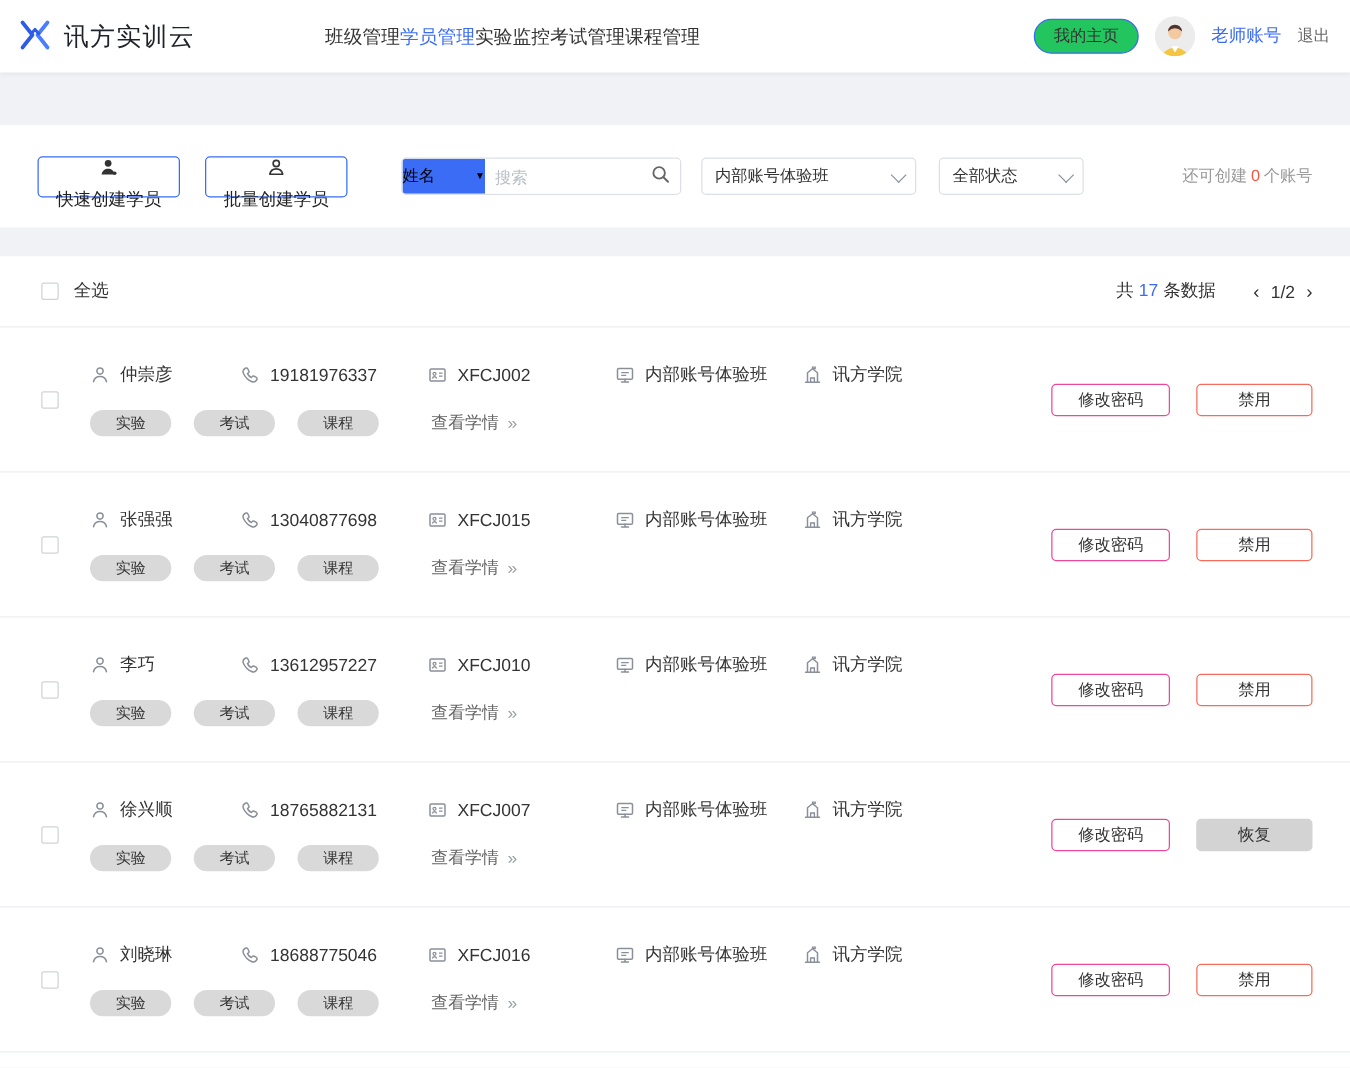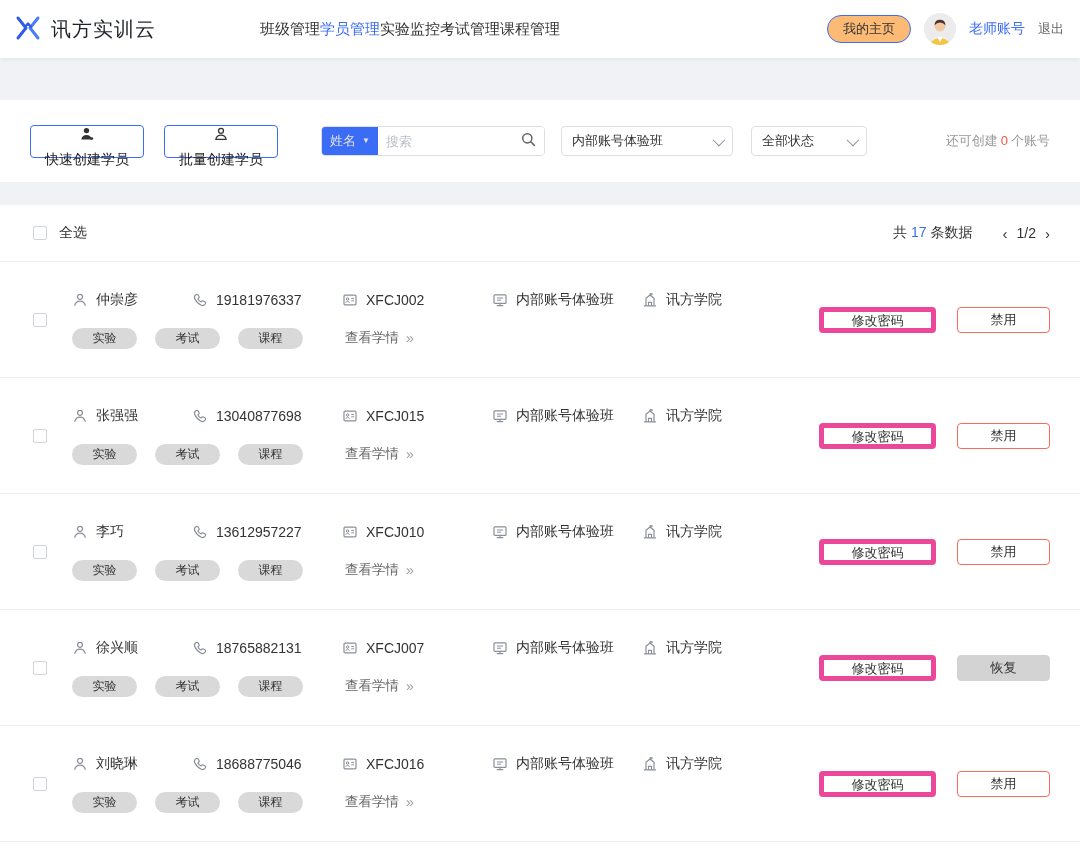--- a/index.html
+++ b/index.html
@@ -7,31 +7,31 @@
   body { background:#f0f2f6; font-family:"Liberation Sans","DejaVu Sans",sans-serif; color:#333; }
 
   
   .header { height:58px; background:#fff; display:flex; align-items:center; padding:0 16px 0 14px; box-shadow:0 2px 4px rgba(0,0,0,.05); position:relative; z-index:2; }
   .logo { display:flex; align-items:center; gap:9px; }
   .logo-text { font-size:20px; font-weight:normal; color:#1f2329; letter-spacing:1px; }
   .nav { display:flex; margin-left:104px; font-size:15px; color:#333; }
   .nav-item { cursor:pointer; white-space:nowrap; }
   .nav-item.active { color:#3b6cf6; }
   .header-right { margin-left:auto; display:flex; align-items:center; gap:13px; }
-  .home-btn { height:28px; padding:0 15px; border:1px solid #3b6cf6; border-radius:15px; background:#fdba74; font-size:13px; color:#333; cursor:pointer; }
+  .home-btn { height:28px; padding:0 15px; border:1px solid #3b6cf6; border-radius:15px; background:#22c55e; font-size:13px; color:#333; cursor:pointer; }
   .avatar { width:32px; height:32px; border-radius:50%; overflow:hidden; background:#ececec; flex:0 0 32px; }
   .account-name { color:#3b6cf6; font-size:14px; }
   .logout { color:#666; font-size:13px; cursor:pointer; }
 
   
   .toolbar { margin-top:42px; background:#fff; height:82px; display:flex; align-items:center; padding:0 30px; }
   .create-btn { height:33px; padding:0 14px; border:1px solid #3b6cf6; border-radius:4px; background:#fff; font-size:14px; color:#222; display:flex; align-items:center; gap:6px; cursor:pointer;flex-direction:column; }
   .create-btn + .create-btn { margin-left:20px; }
   .search-group { margin-left:43px; width:224px; height:30px; border:1px solid #dcdfe6; border-radius:4px; display:flex; align-items:stretch; overflow:hidden; background:#fff; }
-  .search-select { background:#3b6cf6; color:#e5e5e5; width:56px; display:flex; align-items:center; justify-content:center; gap:6px; font-size:13px; cursor:pointer; }
+  .search-select { background:#3b6cf6; color:#000000; width:66px; display:flex; align-items:center; justify-content:space-between; gap:6px; font-size:13px; cursor:pointer; }
   .search-select .tri { font-size:8px; line-height:1; }
   .search-input { flex:1; border:none; outline:none; padding:0 8px; font-size:13px; color:#333; min-width:0; }
   .search-input::placeholder { color:#b9bec7; }
   .search-icon-btn { width:32px; display:flex; align-items:center; justify-content:center; background:#fff; border:none; cursor:pointer; }
   .dropdown { height:30px; border:1px solid #dcdfe6; border-radius:4px; background:#fff; display:flex; align-items:center; justify-content:space-between; padding:0 10px; font-size:13px; color:#333; cursor:pointer; }
   .dd-class { width:172px; margin-left:16px; }
   .dd-status { width:116px; margin-left:18px; }
   .chevron { width:9px; height:9px; border-right:1.5px solid #8a8f99; border-bottom:1.5px solid #8a8f99; transform:rotate(45deg) translateY(-2px); }
   .quota { margin-left:auto; font-size:13px; color:#999; }
   .quota .num { color:#f25643; margin:0 3px; }
@@ -50,21 +50,21 @@
   .row-line1 { display:flex; align-items:center; }
   .cell { display:flex; align-items:center; gap:8px; font-size:14px; color:#333; white-space:nowrap; }
   .cell .ic { display:flex; flex:0 0 auto; }
   .cell-name { width:120px; } .cell-phone { width:150px; } .cell-account { width:150px; } .cell-class { width:150px; } .cell-college { flex:1; }
   .row-line2 { display:flex; align-items:center; margin-top:19px; }
   .pill { background:#d9d9d9; border-radius:11px; width:65px; height:21px; line-height:21px; text-align:center; font-size:12px; color:#333; margin-right:18px; cursor:pointer; }
   .view-link { margin-left:24px; font-size:13.5px; color:#666; cursor:pointer; display:flex; align-items:center; gap:7px; }
   .view-link .arr { color:#9aa0a8; font-size:14px; }
   .row-actions { display:flex; align-items:center; gap:21px; }
   .btn { height:26px; border-radius:4px; font-size:13px; color:#333; cursor:pointer; font-family:inherit; }
-  .btn-blue { width:117px; background:#fff; border:5px solid #ec4899; }
+  .btn-blue { width:95px; background:#fff; border:1px solid #ec4899; }
   .btn-danger { width:93px; background:#fff; border:1px solid #f56c5c; }
   .btn-gray { width:93px; background:#d3d3d3; border:1px solid #d3d3d3; }
 </style>
 </head>
 <body>
 
 <div class="header">
   <div class="logo">
     <span class="ic">
       <svg width="28" height="28" viewBox="0 0 28 28">

